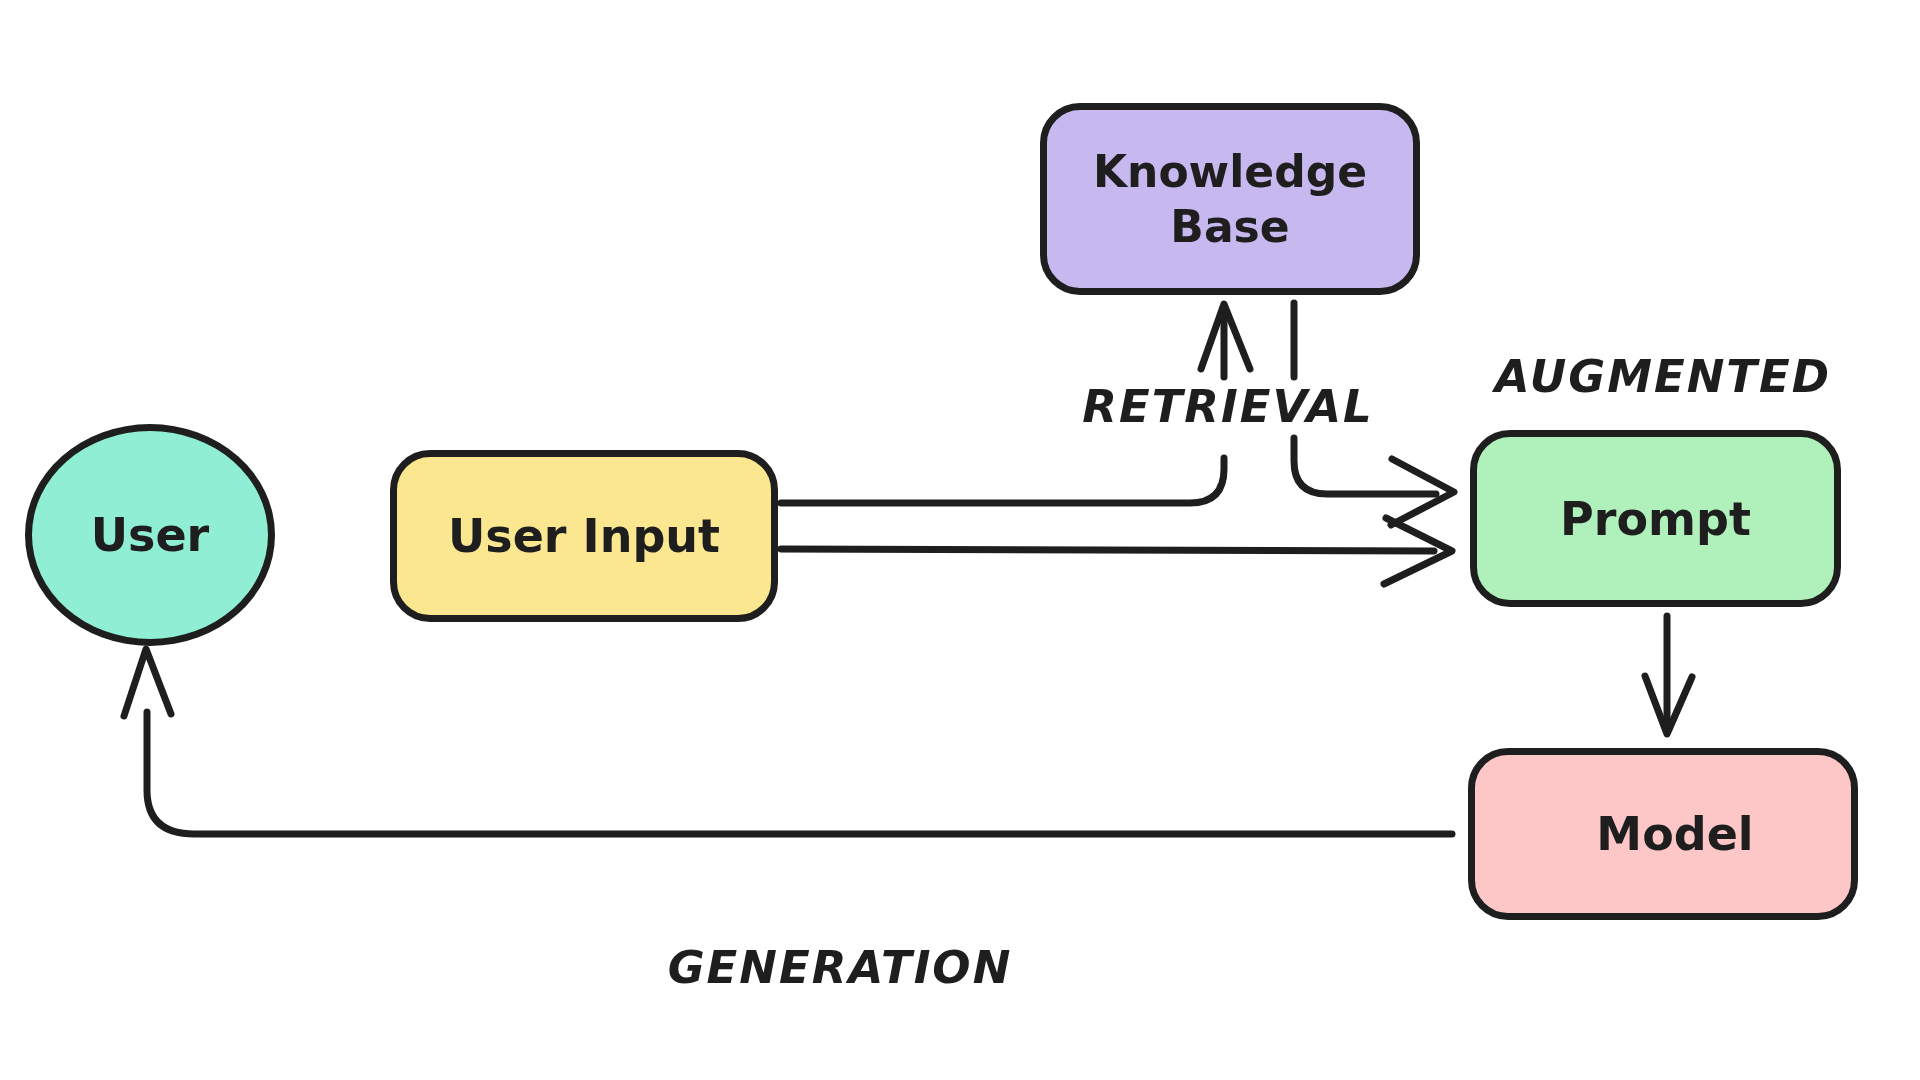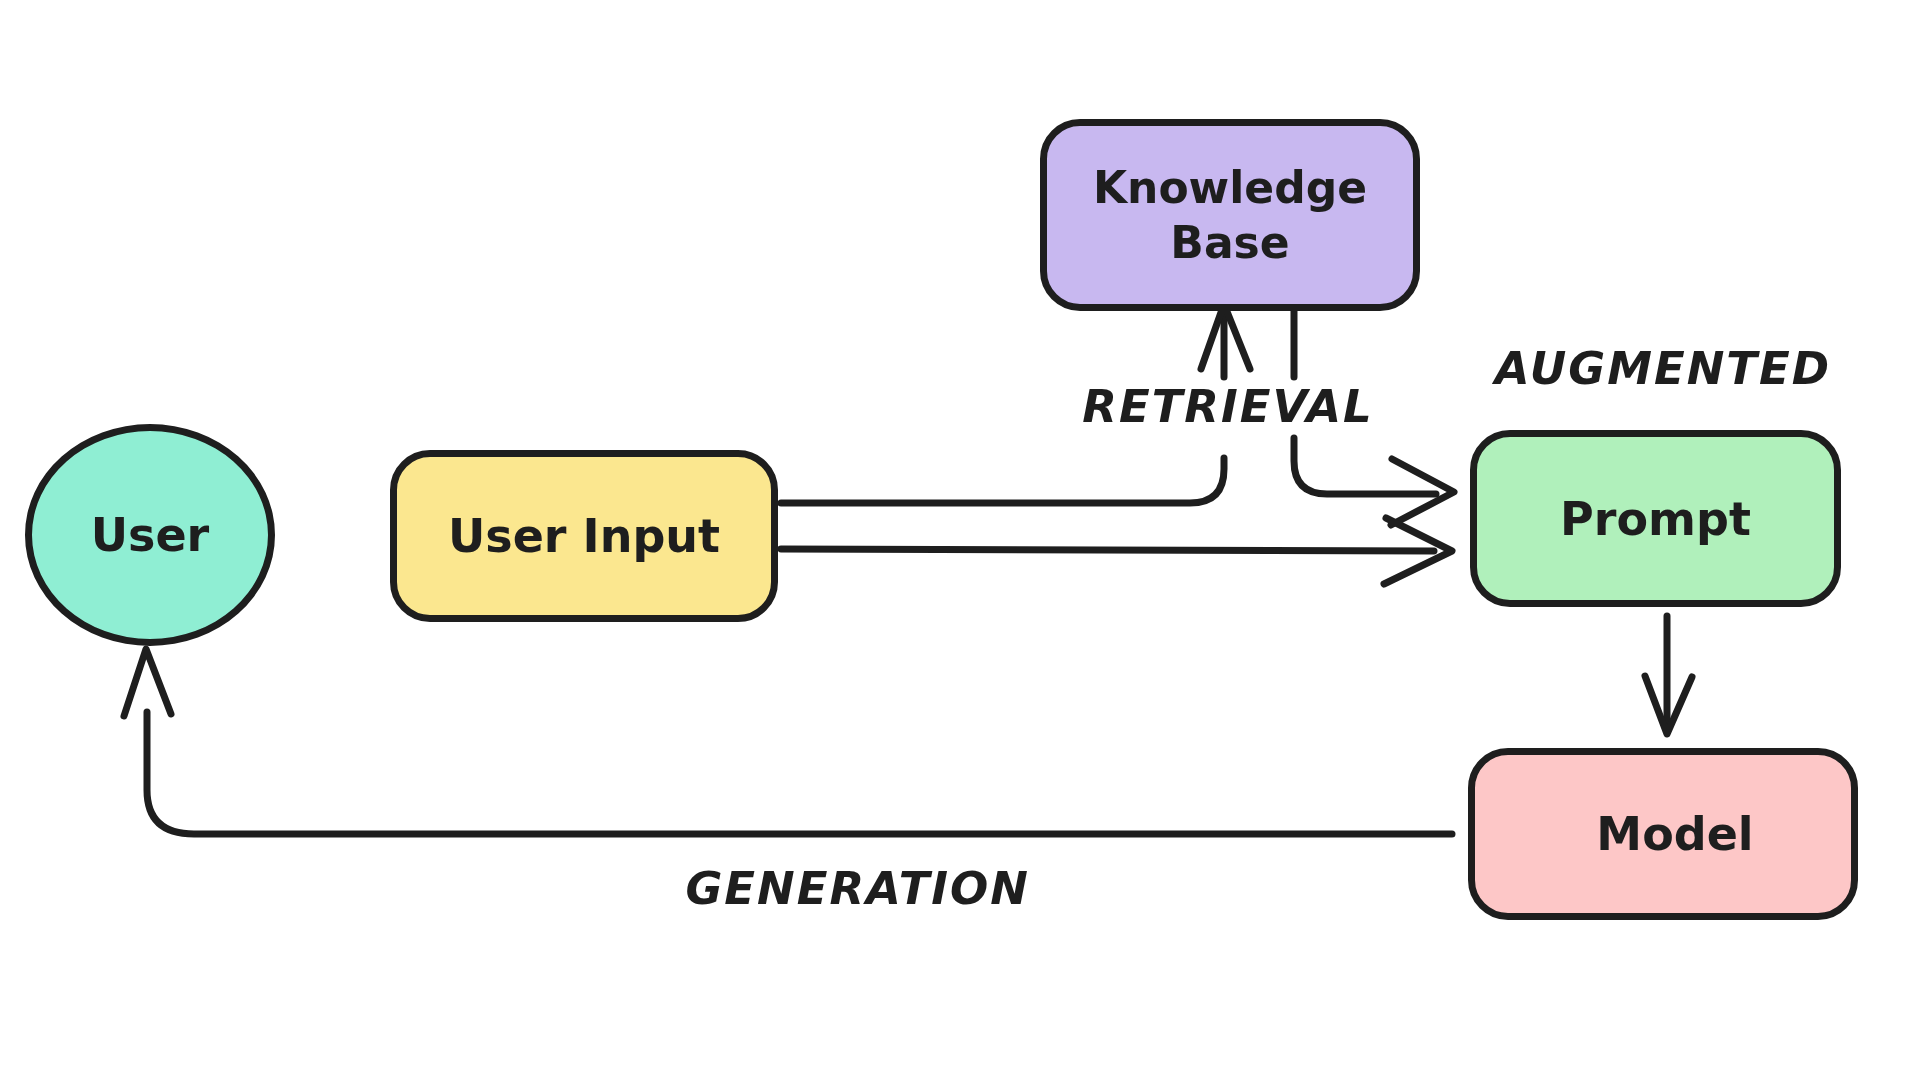--- a/index.html
+++ b/index.html
@@ -12,32 +12,32 @@
 
   
   .node{position:absolute;display:flex;align-items:center;justify-content:center;
         border:7px solid #1e1e1e;color:#1e1e1e;font-size:46px;font-weight:600;
         text-align:center;box-sizing:border-box;}
   .rect{border-radius:40px;}
   .ellipse{border-radius:50%;align-items:center;}
 
   .node-user            {left:25px;  top:424px; width:250px; height:222px; background:#8feed3;}
   .node-user-input      {left:390px; top:450px; width:388px; height:172px; background:#fbe78f;}
-  .node-knowledge-base  {left:1040px;top:119px; width:380px; height:192px; background:#c8b8f0;
+  .node-knowledge-base  {left:1040px;top:103px; width:380px; height:192px; background:#c8b8f0;
                          font-size:44px;line-height:1.25;}
   .node-knowledge-base .node-label{max-width:300px;}
   .node-prompt          {left:1470px;top:430px; width:371px; height:177px; background:#b0f0bb;}
   .node-model           {left:1468px;top:748px; width:390px; height:172px; background:#fdc7c7;padding-left:24px;}
 
   
   .flow-label{position:absolute;color:#1e1e1e;font-size:45px;font-weight:700;
               font-style:italic;letter-spacing:2px;text-align:center;}
   .label-retrieval {left:1028px;top:380px;width:400px;}
-  .label-augmented {left:1468px;top:342px;width:390px;}
-  .label-generation{left:650px; top:862px;width:380px;text-align:right;}
+  .label-augmented {left:1468px;top:350px;width:390px;}
+  .label-generation{left:650px; top:941px;width:380px;}
 </style>
 </head>
 <body>
 
 <div class="canvas">
 
   <svg class="edges" viewBox="0 0 1920 1080" xmlns="http://www.w3.org/2000/svg">
 
     <path d="M 781 503 L 1190 503 Q 1224 503 1224 469 L 1224 458"></path>
     <path d="M 1224 377 L 1224 310"></path>

